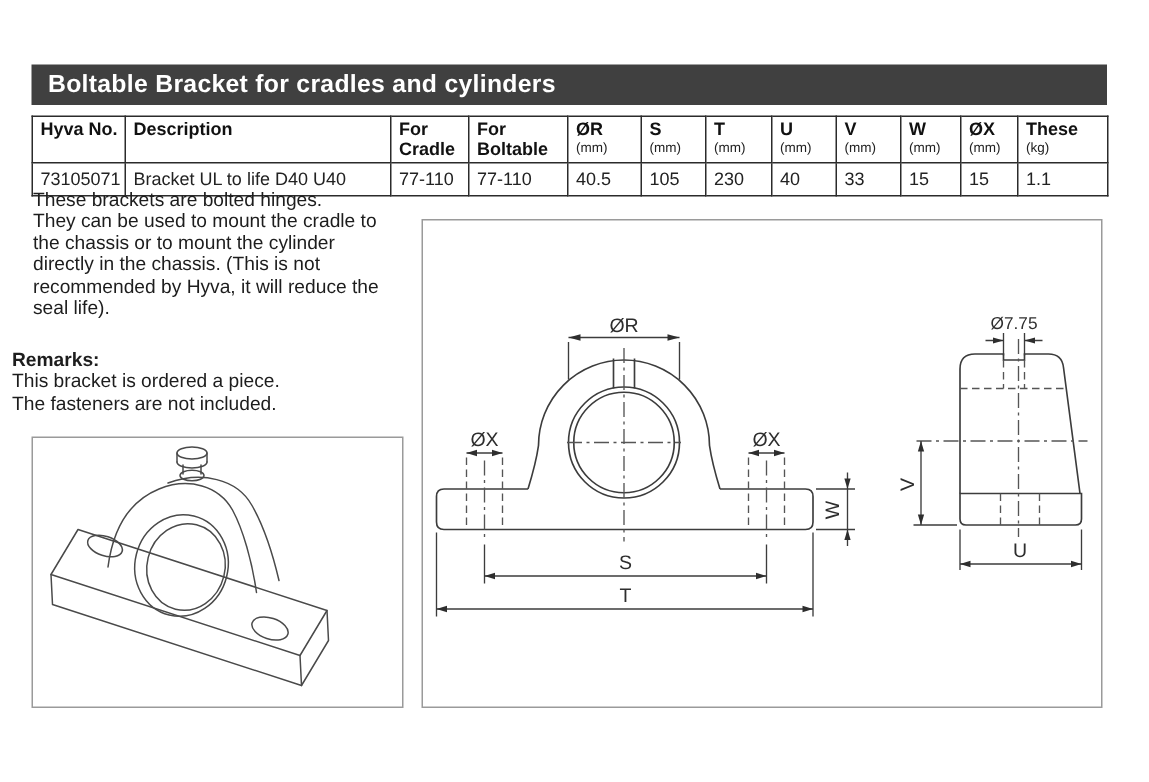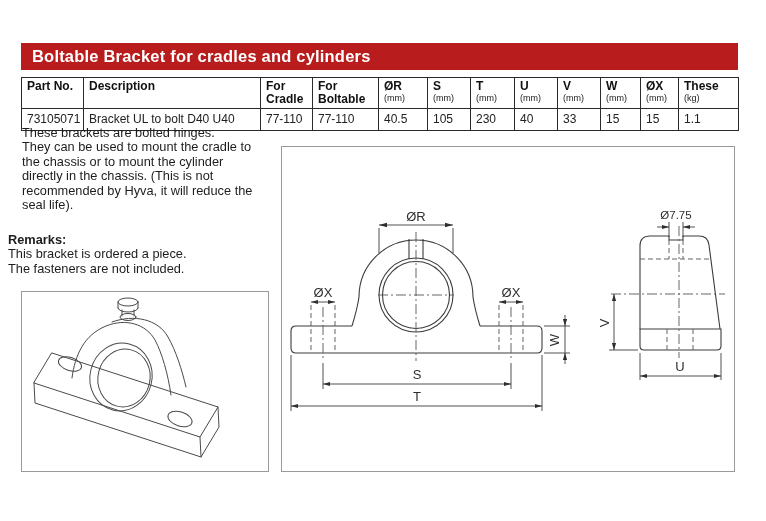--- a/index.html
+++ b/index.html
@@ -2,21 +2,21 @@
 <html><head>
 <meta charset="utf-8">
 <style>
   html,body{margin:0;padding:0;}
   body{
     width:766px;height:521px;position:relative;background:#ffffff;
     font-family:"Liberation Sans", sans-serif;color:#222;overflow:hidden;
   }
   .title-bar{
     position:absolute;left:21px;top:43px;width:706px;height:27px;
-    background:#b91c1c;color:#fff;font-size:16.5px;font-weight:bold;
+    background:#404040;color:#fff;font-size:16.5px;font-weight:bold;
     line-height:27px;padding-left:11px;letter-spacing:.2px;
   }
   table.spec{
     position:absolute;left:21px;top:77px;width:717px;
     border-collapse:collapse;table-layout:fixed;
   }
   table.spec th, table.spec td{
     border:1px solid #2b2b2b;vertical-align:top;text-align:left;
     padding:2px 2px 2px 5px;overflow:hidden;white-space:nowrap;
   }
@@ -56,21 +56,21 @@
       <col style="width:44px">
       <col style="width:43px">
     <col style="width:43px">
       <col style="width:40px">
       <col style="width:38px">
       <col style="width:60px">
   </colgroup>
   <thead>
     <tr>
       <th>
-          <span class="hlbl">Part No.</span>
+          <span class="hlbl">Hyva No.</span>
         </th>
       <th>
           <span class="hlbl">Description</span>
         </th>
       <th>
           <span class="hlbl">For</span>
           <span class="hlbl">Cradle</span>
         </th>
       <th>
           <span class="hlbl">For</span>
@@ -106,21 +106,21 @@
         </th>
       <th>
           <span class="hlbl">These</span>
           <span class="hunit">(kg)</span>
         </th>
     </tr>
   </thead>
   <tbody>
     <tr>
       <td>73105071</td>
-      <td>Bracket UL to bolt D40 U40</td>
+      <td>Bracket UL to life D40 U40</td>
       <td>77-110</td>
       <td>77-110</td>
       <td>40.5</td>
       <td>105</td>
       <td>230</td>
       <td>40</td>
       <td>33</td>
       <td>15</td>
       <td>15</td>
       <td>1.1</td>

